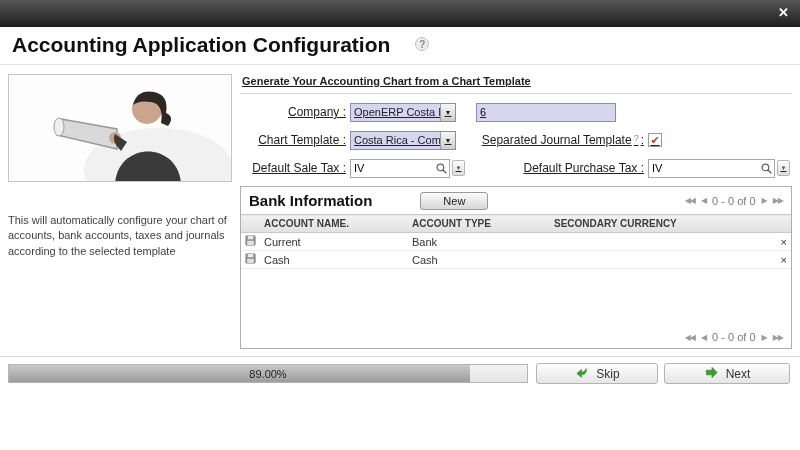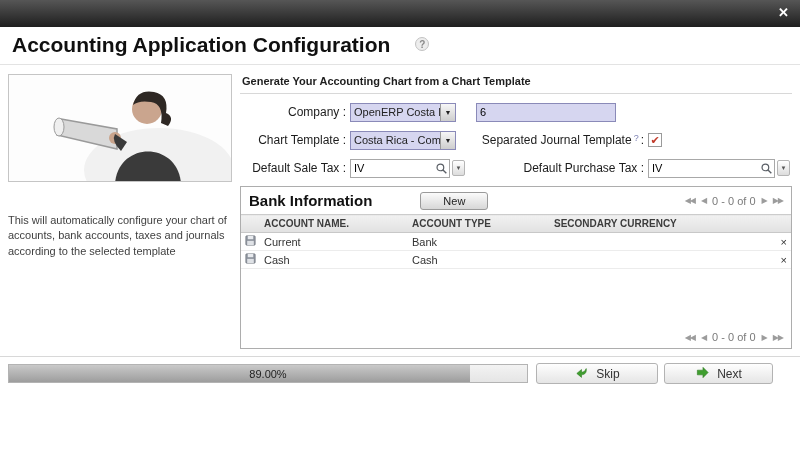--- a/index.html
+++ b/index.html
@@ -21,22 +21,22 @@
     font-weight:bold; text-align:center; line-height:13px; }
   .hdr-sep { position:absolute; left:0; top:64px; width:100%; border-top:1px solid #e3e3e3; }
   
   .photo { position:absolute; left:8px; top:74px; width:224px; height:108px;
     border:1px solid #c5c5c5; background:#fff; overflow:hidden; }
   .desc { position:absolute; left:8px; top:202px; width:232px; font-size:11px;
     line-height:1.4; color:#3f3f3f; }
   
   .panel { position:absolute; left:240px; top:70px; width:552px; }
   .sect { font-size:11px; font-weight:bold; color:#1e1e1e; padding:5px 2px 6px;
-    border-bottom:1px solid #d8d8d8; }
-  .frow { display:flex; align-items:center; height:28px; font-size:12px; }
+    border-bottom:1px solid #d8d8d8;text-decoration:underline; }
+  .frow { display:flex; align-items:center; height:28px; font-size:12px;text-decoration:underline; }
   .frow.first { margin-top:4px; }
   .lab  { width:106px; text-align:right; white-space:nowrap; color:#1c1c1c; }
   .lab2 { flex:1; text-align:right; white-space:nowrap; color:#1c1c1c; }
   .fld1 { width:122px; margin-left:4px; display:flex; align-items:center; }
   .fld2 { width:144px; margin-left:4px; display:flex; align-items:center; }
   .qhelp { font-size:9px; color:#7a7fb2; position:relative; top:-3px; margin:0 2px; cursor:help; }
   .selectbox { display:flex; width:106px; height:19px;
     border:1px solid var(--field_border,#8a8ab8); background:var(--field_bg,#d6d6f0); cursor:pointer; }
   .selectbox .val { flex:1; font-size:11px; line-height:17px; padding:0 3px;
     overflow:hidden; white-space:nowrap; }
@@ -83,21 +83,21 @@
   .progress { width:520px; height:19px; border:1px solid #b3b3b3;
     background:linear-gradient(#f3f3f3,#e5e5e5); position:relative; }
   .progress .fill { position:absolute; left:0; top:0; bottom:0;
     background:linear-gradient(#c9c9c9,#9d9d9d); }
   .progress .ptext { position:absolute; left:0; top:0; width:100%; text-align:center;
     font-size:11px; line-height:19px; color:#1f1f1f; }
   .btn { height:21px; border:1px solid #b3b3b3; border-radius:3px;
     background:linear-gradient(#fefefe,#e5e5e5); display:flex; align-items:center;
     justify-content:center; gap:7px; font-size:12px; color:#333; cursor:pointer; }
   .skip { width:122px; margin-left:8px; }
-  .next { width:109px; margin-left:6px; }
+  .next { width:126px; margin-left:6px; }
 </style>
 </head>
 <body>
 
 <div class="titlebar">
   <span class="close-x">✕</span>
 </div>
 
 <div class="hdr">
   <span class="title">Accounting Application Configuration</span>

